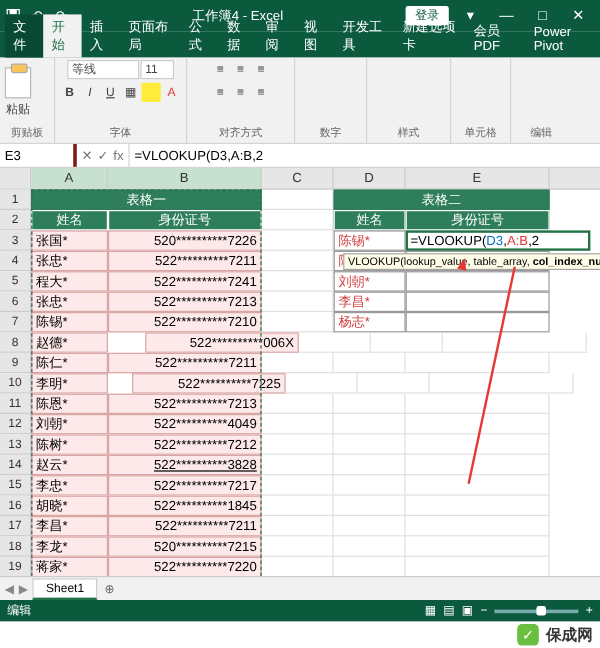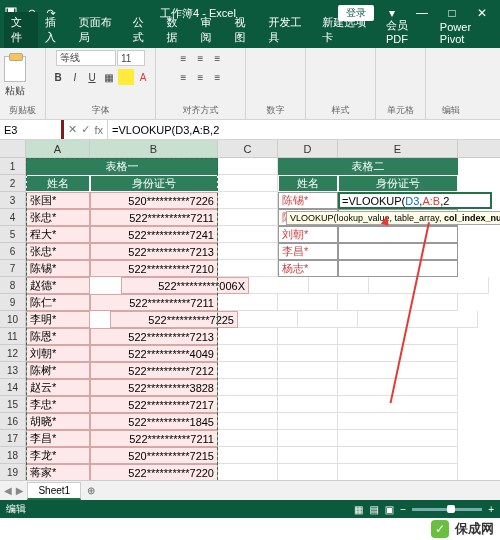--- a/index.html
+++ b/index.html
@@ -99,20 +99,21 @@
   <div class="win-btns">
     <div class="win-btn">▾</div>
     <div class="win-btn">—</div>
     <div class="win-btn">□</div>
     <div class="win-btn">✕</div>
   </div>
 </div>
 
 <div class="ribbon-tabs">
   <div class="ribbon-tab file">文件</div>
+  <div class="ribbon-tab active">开始</div>
   <div class="ribbon-tab">插入</div>
   <div class="ribbon-tab">页面布局</div>
   <div class="ribbon-tab">公式</div>
   <div class="ribbon-tab">数据</div>
   <div class="ribbon-tab">审阅</div>
   <div class="ribbon-tab">视图</div>
   <div class="ribbon-tab">开发工具</div>
   <div class="ribbon-tab">新建选项卡</div>
   <div class="ribbon-tab">会员PDF</div>
   <div class="ribbon-tab">Power Pivot</div>
@@ -302,21 +303,21 @@
         <div class="rowh">13</div>
         <div class="cell A t1-cell">陈树*</div>
         <div class="cell B t1-cell" style="justify-content: flex-end;">522**********7212</div>
         <div class="cell C"></div>
         <div class="cell D"></div>
         <div class="cell E"></div>
       </div>
       <div class="grow">
         <div class="rowh">14</div>
         <div class="cell A t1-cell">赵云*</div>
-        <div class="cell B t1-cell" style="justify-content: flex-end;">522**********3828</div>
+        <div class="cell B t1-cell" style="justify-content: flex-end; text-decoration: underline;">522**********3828</div>
         <div class="cell C"></div>
         <div class="cell D"></div>
         <div class="cell E"></div>
       </div>
       <div class="grow">
         <div class="rowh">15</div>
         <div class="cell A t1-cell">李忠*</div>
         <div class="cell B t1-cell" style="justify-content: flex-end;">522**********7217</div>
         <div class="cell C"></div>
         <div class="cell D"></div>

